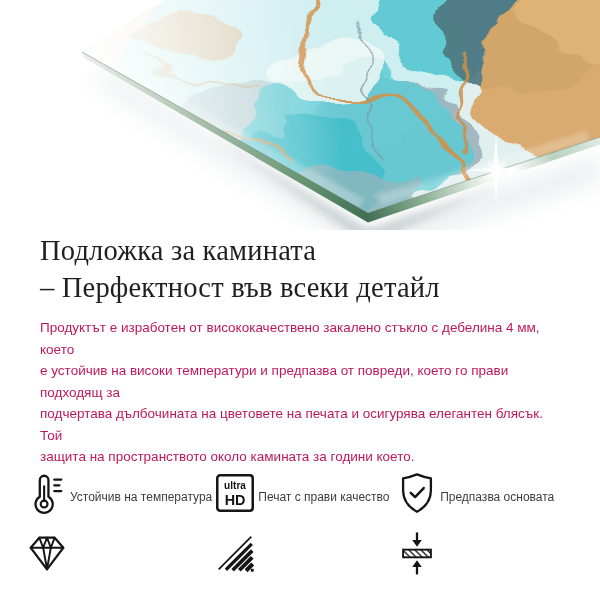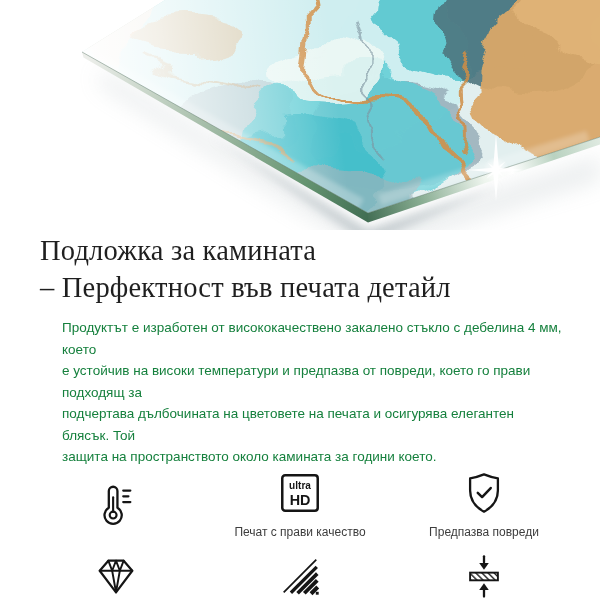--- a/index.html
+++ b/index.html
@@ -18,31 +18,30 @@
     color:#1f1f1f;
     letter-spacing:0.2px;
   }
   h1.title span{display:block;}
 
   .desc{margin:11px 40px 0 40px;width:524px;}
   .desc span{
     display:block;
     font-size:13.5px;
     line-height:21.5px;
-    color:#15803d;
-    margin-left:22px;
+    color:#be185d;
   }
 
   .features{
     margin:2px 24px 0 24px;
     display:grid;
     grid-template-columns:repeat(3,1fr);
     row-gap:14px;
   }
-  .feature{display:flex;flex-direction:column;align-items:center;justify-content:center;}
+  .feature{display:flex;flex-direction:row;align-items:center;}
   .icon-box{height:46px;display:flex;align-items:flex-end;justify-content:center;}
   .feature-label{
     margin-top:9px;
     font-size:12px;
     line-height:14px;
     color:#3d3d3d;
     text-align:center;
     white-space:nowrap;
   }
   .ic{stroke:#151515;fill:none;stroke-width:2.4;stroke-linecap:round;stroke-linejoin:round;}
@@ -140,21 +139,21 @@
         <polygon points="-29,0 0,-2.6 27,0 0,2.6" fill="#ffffff" opacity="0.9"></polygon>
         <polygon points="0,-13 1.8,0 0,13 -1.8,0" fill="#ffffff" opacity="0.85" transform="rotate(48)"></polygon>
         <polygon points="0,-11 1.6,0 0,11 -1.6,0" fill="#ffffff" opacity="0.85" transform="rotate(-48)"></polygon>
         <circle r="2.6" fill="#ffffff"></circle>
       </g>
     </svg>
   </div>
 
   <h1 class="title">
     <span>Подложка за камината</span>
-    <span>– Перфектност във печата детайл</span>
+    <span>– Перфектност във всеки детайл</span>
   </h1>
 
   <p class="desc">
     <span>Продуктът е изработен от висококачествено закалено стъкло с дебелина 4 мм, което</span>
     <span>е устойчив на високи температури и предпазва от повреди, което го прави подходящ за</span>
     <span>подчертава дълбочината на цветовете на печата и осигурява елегантен блясък. Той</span>
     <span>защита на пространството около камината за години което.</span>
   </p>
 
   <div class="features">
@@ -163,41 +162,42 @@
       <div class="icon-box">
         <svg width="46" height="46" viewBox="0 0 48 48">
           <path class="ic" d="M16.5 27.9 V10.5 a4.5 4.5 0 0 1 9 0 V27.9 a9 9 0 1 1 -9 0 Z"></path>
           <line class="ic" style="stroke-width:2.2" x1="21" y1="17" x2="21" y2="32"></line>
           <circle class="ic" style="stroke-width:2.2" cx="21" cy="35.6" r="3.6"></circle>
           <line class="ic" style="stroke-width:2.2" x1="31.5" y1="10" x2="39" y2="10"></line>
           <line class="ic" style="stroke-width:2.2" x1="31.5" y1="16" x2="37" y2="16"></line>
           <line class="ic" style="stroke-width:2.2" x1="31.5" y1="22" x2="39" y2="22"></line>
         </svg>
       </div>
+      <div class="feature-label">Устойчив на температура</div>
     </div>
 
     <div class="feature">
       <div class="icon-box">
         <svg width="46" height="46" viewBox="0 0 48 48">
           <rect class="ic" style="stroke-width:2.6" x="5.5" y="5.5" width="37" height="37" rx="3"></rect>
           <text x="24" y="19.5" text-anchor="middle" font-family="Liberation Sans, sans-serif" font-size="10.5" font-weight="600" fill="#151515">ultra</text>
           <text x="24" y="36" text-anchor="middle" font-family="Liberation Sans, sans-serif" font-size="15" font-weight="700" fill="#151515">HD</text>
         </svg>
       </div>
       <div class="feature-label">Печат с прави качество</div>
     </div>
 
     <div class="feature">
       <div class="icon-box">
         <svg width="46" height="46" viewBox="0 0 48 48">
           <path class="ic" d="M24 4.5 C28.5 6.3 33.5 7.8 38.5 8.8 V21.5 C38.5 31.5 32.5 39 24 43.5 C15.5 39 9.5 31.5 9.5 21.5 V8.8 C14.5 7.8 19.5 6.3 24 4.5 Z"></path>
           <path class="ic" style="stroke-width:2.6" d="M17.5 23.8 L22 28.2 L31 18.8"></path>
         </svg>
       </div>
-      <div class="feature-label">Предпазва повреди</div>
+      <div class="feature-label">Предпазва основата</div>
     </div>
 
     <div class="feature">
       <div class="icon-box">
         <svg width="46" height="46" viewBox="0 0 48 48">
           <path class="ic" style="stroke-width:2.3" d="M16 8 H32 L41 18.5 L24 41 L7 18.5 Z"></path>
           <path class="ic" style="stroke-width:2" d="M7 18.5 H41"></path>
           <path class="ic" style="stroke-width:2" d="M16 8 L20 18.5 L24 8 L28 18.5 L32 8"></path>
           <path class="ic" style="stroke-width:2" d="M20 18.5 L24 41 M28 18.5 L24 41"></path>
         </svg>

